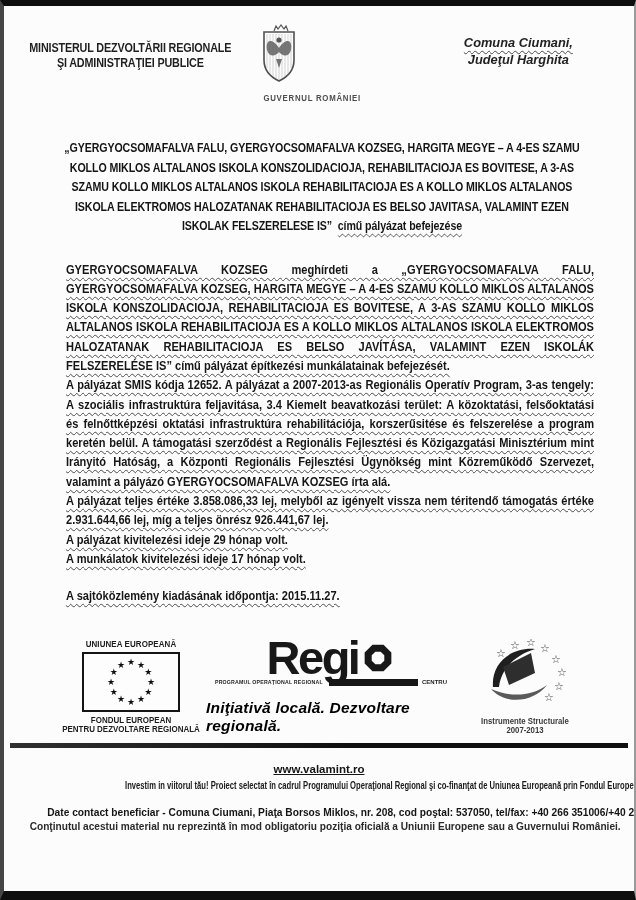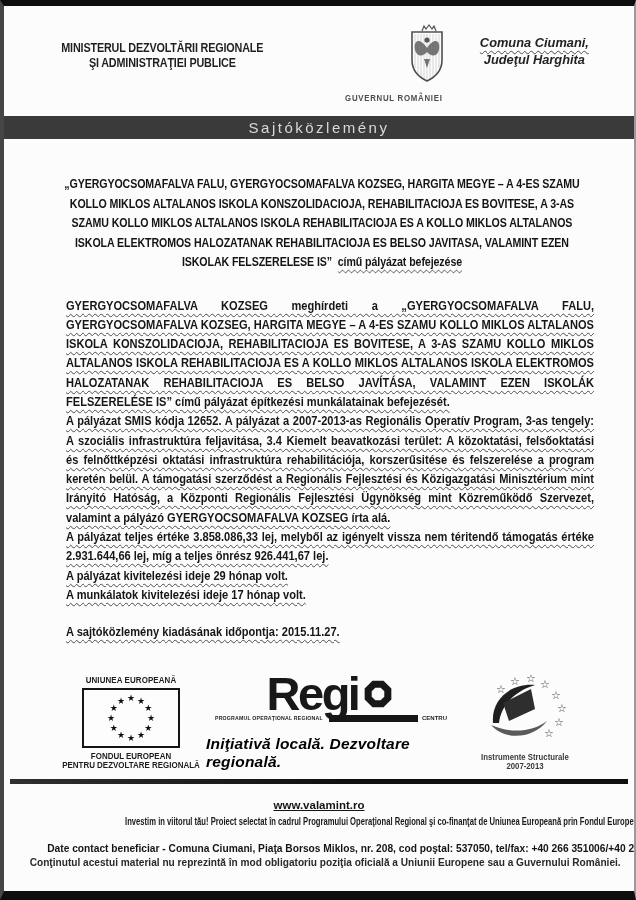--- a/index.html
+++ b/index.html
@@ -5,25 +5,25 @@
   html,body{margin:0;padding:0;background:#fcfcfc;}
   *{box-sizing:border-box;}
   .sheet{
     position:relative;width:636px;height:900px;overflow:hidden;
     background:#fcfcfc;color:#1c1c1c;
     border-top:6px solid #0e0e0e;border-bottom:9px solid #0e0e0e;
     border-left:4px solid #454545;border-right:2px solid #9a9a9a;
     font-family:"Liberation Sans","DejaVu Sans",sans-serif;font-weight:bold;
   }
   
-  .hdr{display:flex;padding:18px 14px 0 32px;align-items:flex-start;}
+  .hdr{display:flex;padding:18px 14px 0 0;align-items:flex-start;}
   .hdr-left{flex:1;text-align:center;padding-top:16px;}
   .ministry{font-size:13.5px;line-height:15px;color:#1f1f1f;display:inline-block;
     transform:scaleX(.8);transform-origin:center;white-space:nowrap;letter-spacing:-.2px;}
-  .hdr-center{width:160px;text-align:right;}
+  .hdr-center{width:160px;text-align:left;}
   .gov-label{font-size:8.5px;letter-spacing:.8px;color:#4d4d4d;margin-top:3px;
     transform:scaleX(.92);transform-origin:center;}
   .hdr-right{flex:1;text-align:center;padding-top:10px;font-style:italic;}
   .beneficiary{font-size:13.5px;line-height:17px;color:#222;display:inline-block;
     transform:scaleX(.95);transform-origin:center;}
   
   .wavy, .wavy p{
     text-decoration-line:underline;text-decoration-style:wavy;
     text-decoration-color:#4c4c4c;text-decoration-thickness:.8px;text-underline-offset:2.5px;
   }
@@ -103,23 +103,20 @@
       <div class="gov-label">GUVERNUL ROMÂNIEI</div>
     </div>
     <div class="hdr-right">
       <div class="beneficiary">
         <span class="wavy">Comuna Ciumani,</span><br>
         <span>Judeţul Harghita</span>
       </div>
     </div>
   </div>
 
-  <div class="banner">
-    <span>Sajtóközlemény</span>
-  </div>
 
   <h1 class="title"><span>„GYERGYOCSOMAFALVA FALU, GYERGYOCSOMAFALVA KOZSEG, HARGITA MEGYE – A 4-ES SZAMU KOLLO MIKLOS ALTALANOS ISKOLA KONSZOLIDACIOJA, REHABILITACIOJA ES BOVITESE, A 3-AS SZAMU KOLLO MIKLOS ALTALANOS ISKOLA REHABILITACIOJA ES A KOLLO MIKLOS ALTALANOS ISKOLA ELEKTROMOS HALOZATANAK REHABILITACIOJA ES BELSO JAVITASA, VALAMINT EZEN ISKOLAK FELSZERELESE IS”</span>&nbsp;&nbsp;<span class="wavy">című pályázat befejezése</span></h1>
 
   <div class="bodywrap">
     <div>
         <p class="bpar wavy">GYERGYOCSOMAFALVA KOZSEG meghírdeti a „GYERGYOCSOMAFALVA FALU, GYERGYOCSOMAFALVA KOZSEG, HARGITA MEGYE – A 4-ES SZAMU KOLLO MIKLOS ALTALANOS ISKOLA KONSZOLIDACIOJA, REHABILITACIOJA ES BOVITESE, A 3-AS SZAMU KOLLO MIKLOS ALTALANOS ISKOLA REHABILITACIOJA ES A KOLLO MIKLOS ALTALANOS ISKOLA ELEKTROMOS HALOZATANAK REHABILITACIOJA ES BELSO JAVÍTÁSA, VALAMINT EZEN ISKOLÁK FELSZERELÉSE IS” című pályázat építkezési munkálatainak befejezését.</p>
         <p class="bpar wavy">A pályázat SMIS kódja 12652. A pályázat a 2007-2013-as Regionális Operatív Program, 3-as tengely: A szociális infrastruktúra feljavitása, 3.4 Kiemelt beavatkozási terület: A közoktatási, felsőoktatási és felnőttképzési oktatási infrastruktúra rehabilitációja, korszerűsitése és felszerelése a program keretén belül. A támogatási szerződést a Regionális Fejlesztési és Közigazgatási Minisztérium mint Irányitó Hatóság, a Központi Regionális Fejlesztési Ügynökség mint Közreműködő Szervezet, valamint a pályázó GYERGYOCSOMAFALVA KOZSEG írta alá.</p>
         <p class="bpar wavy">A pályázat teljes értéke 3.858.086,33 lej, melyből az igényelt vissza nem téritendő támogatás értéke 2.931.644,66 lej, míg a teljes önrész 926.441,67 lej.</p>
         <p class="bpar wavy">A pályázat kivitelezési ideje 29 hónap volt.</p>
         <p class="bpar wavy">A munkálatok kivitelezési ideje 17 hónap volt.</p>

